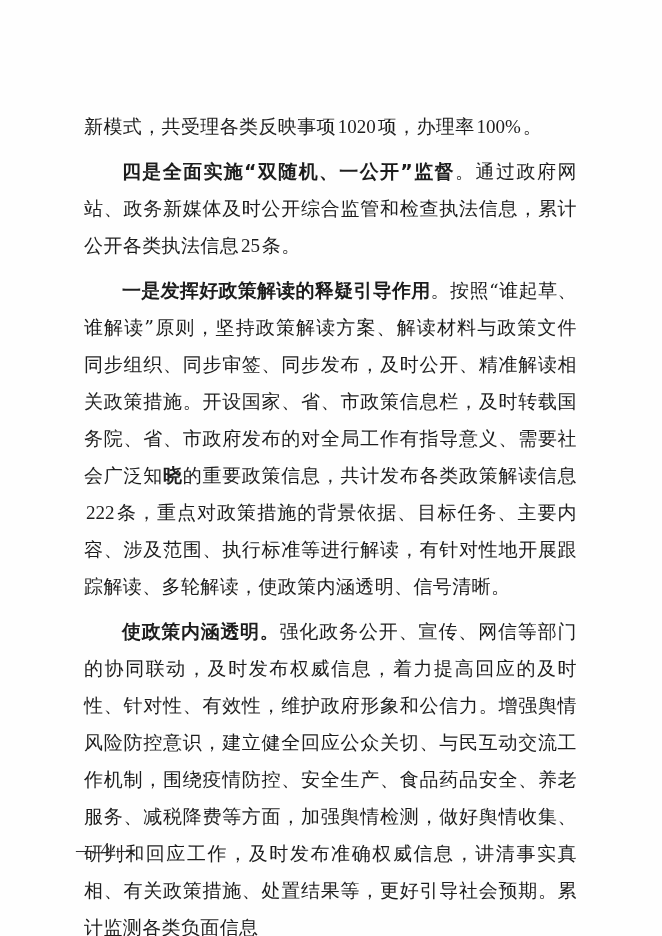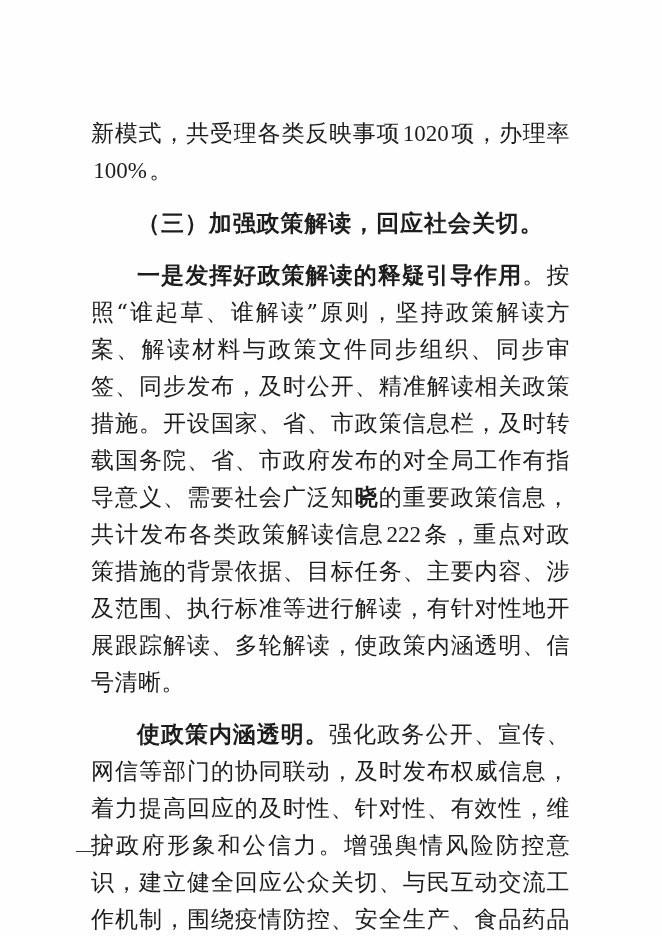--- a/index.html
+++ b/index.html
@@ -26,22 +26,22 @@
 
   
   #doc-body {
     position: absolute;
     left: 76px;
     top: 100px;
     width: 509px;
   }
 
   .para {
-    margin: 15px;
-    font-size: 23px;
+    margin: 8px;
+    font-size: 19px;
     line-height: 37px;
     text-align: justify;
     text-justify: inter-ideograph;
     letter-spacing: 0.02em;
     color: #1d1d1d;
     word-break: break-all;
   }
   .para.indent {
     text-indent: 2em;
   }
@@ -93,20 +93,20 @@
     letter-spacing: 0.06em;
   }
 </style>
 </head>
 <body>
 
 <div id="page-sheet">
 
   <div id="doc-body">
       <p class="para"><span class="song">新模式，共受理各类反映事项</span><span class="num">1020</span><span class="song">项，办理率</span><span class="num">100%</span><span class="song">。</span></p>
-      <p class="para indent"><span class="kai-bold">（三）加强政策解读，回应社会关切。</span></p>
+      <p class="para indent"><span class="hei-bold">四是全面实施“双随机、一公开”监督</span><span class="song">。通过政府网站、政务新媒体及时公开综合监管和检查执法信息，累计公开各类执法信息</span><span class="num">25</span><span class="song">条。</span></p>
       <p class="para indent"><span class="hei-bold">一是发挥好政策解读的释疑引导作用</span><span class="song">。按照“谁起草、谁解读”原则，坚持政策解读方案、解读材料与政策文件同步组织、同步审签、同步发布，及时公开、精准解读相关政策措施。开设国家、省、市政策信息栏，及时转载国务院、省、市政府发布的对全局工作有指导意义、需要社会广泛知</span><span class="glyph-heavy">晓</span><span class="song">的重要政策信息，共计发布各类政策解读信息</span><span class="num">222</span><span class="song">条，重点对政策措施的背景依据、目标任务、主要内容、涉及范围、执行标准等进行解读，有针对性地开展跟踪解读、多轮解读，使政策内涵透明、信号清晰。</span></p>
       <p class="para indent"><span class="hei-bold">使政策内涵透明。</span><span class="song">强化政务公开、宣传、网信等部门的协同联动，及时发布权威信息，着力提高回应的及时性、针对性、有效性，维护政府形象和公信力。增强舆情风险防控意识，建立健全回应公众关切、与民互动交流工作机制，围绕疫情防控、安全生产、食品药品安全、养老服务、减税降费等方面，加强舆情检测，做好舆情收集、研判和回应工作，及时发布准确权威信息，讲清事实真相、有关政策措施、处置结果等，更好引导社会预期。累计监测各类负面信息</span></p>
     </div>
 
   <div id="page-footer">— 4 —</div>
 
 </div>
 
 </body></html>

